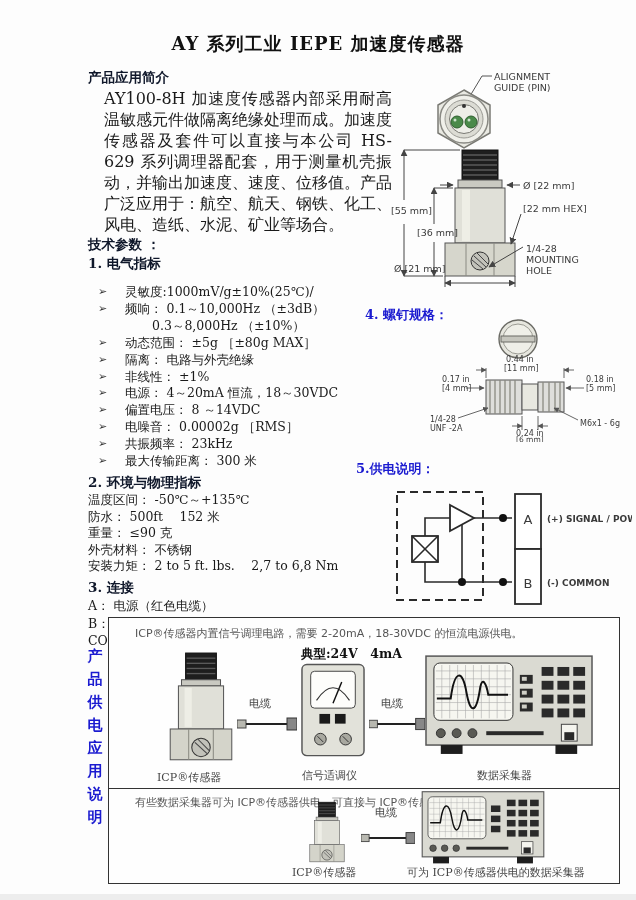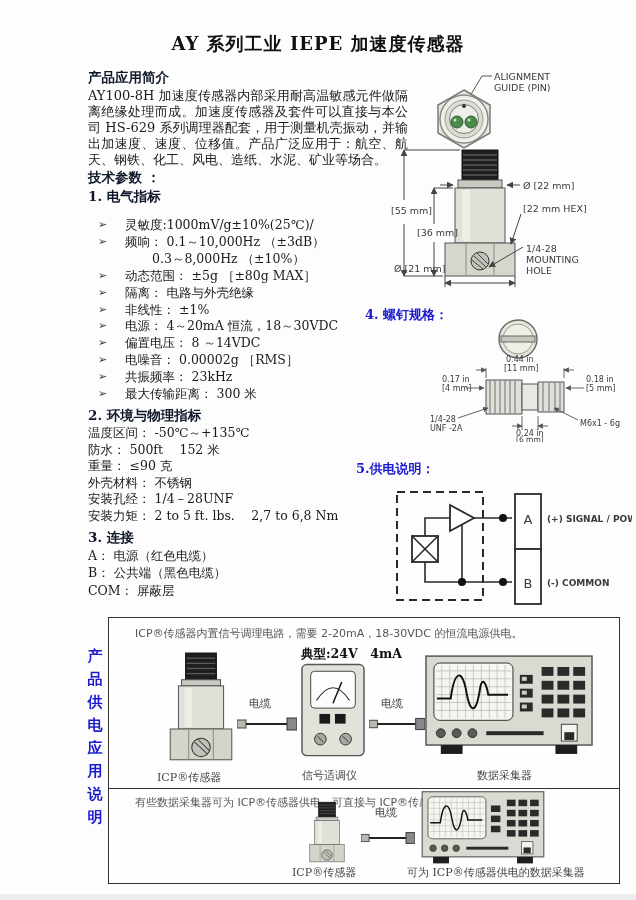--- a/index.html
+++ b/index.html
@@ -3,21 +3,21 @@
 <meta charset="utf-8">
 <style>
   html,body{margin:0;padding:0;background:#ffffff;}
   .page{position:relative;width:636px;height:900px;background:#fdfdfd;overflow:hidden;
         font-family:"DejaVu Serif","Liberation Serif",serif;color:#1a1a1a;}
   .title{position:absolute;top:32px;left:0;right:0;margin:0;text-align:center;
          font-size:18px;font-weight:bold;letter-spacing:1px;color:#111;}
   
   .left-col{position:absolute;left:88px;top:68px;width:320px;}
   .sec-head{color:#0f172a;font-weight:bold;font-size:13.5px;line-height:19px;margin:0;}
-  .body-p{font-size:13px;line-height:16px;margin:1px 0 0;text-align:justify;}
+  .body-p{font-size:16px;line-height:21px;margin:1px 16px 0;text-align:justify;}
   .spec-list{list-style:none;margin:11px 0 0;padding:0;font-size:12.5px;}
   .spec-list li{line-height:16.9px;padding-left:10px;white-space:nowrap;}
   .spec-list li.sub{padding-left:64px;}
   .blt{display:inline-block;width:27px;color:#333;font-size:11px;vertical-align:1px;}
   .plain-lines div{font-size:12.5px;line-height:16.6px;white-space:nowrap;}
   .conn-lines div{font-size:12.5px;line-height:17.6px;white-space:nowrap;}
   
   .abs{position:absolute;}
   .dg-head{color:#1b1bd0;font-weight:bold;font-size:13px;margin:0;}
   svg text{font-family:"DejaVu Sans","Liberation Sans",sans-serif;fill:#3a3a3a;}
@@ -61,21 +61,20 @@
       <li><span class="blt">➢</span><span>共振频率： 23kHz</span></li>
       <li><span class="blt">➢</span><span>最大传输距离： 300 米</span></li>
     </ul>
 
     <div class="sec-head" style="margin-top:3px">2. 环境与物理指标</div>
     <div class="plain-lines">
       <div>温度区间： -50℃～+135℃</div>
       <div>防水： 500ft　 152 米</div>
       <div>重量： ≤90 克</div>
       <div>外壳材料： 不锈钢</div>
-      <div>安装孔经： 1/4－28UNF</div>
       <div>安装力矩： 2 to 5 ft. lbs.　 2,7 to 6,8 Nm</div>
     </div>
 
     <div class="sec-head" style="margin-top:3px">3. 连接</div>
     <div class="conn-lines">
       <div>A： 电源（红色电缆）</div>
       <div>B： 公共端（黑色电缆）</div>
       <div>COM： 屏蔽层</div>
     </div>
   </div>

